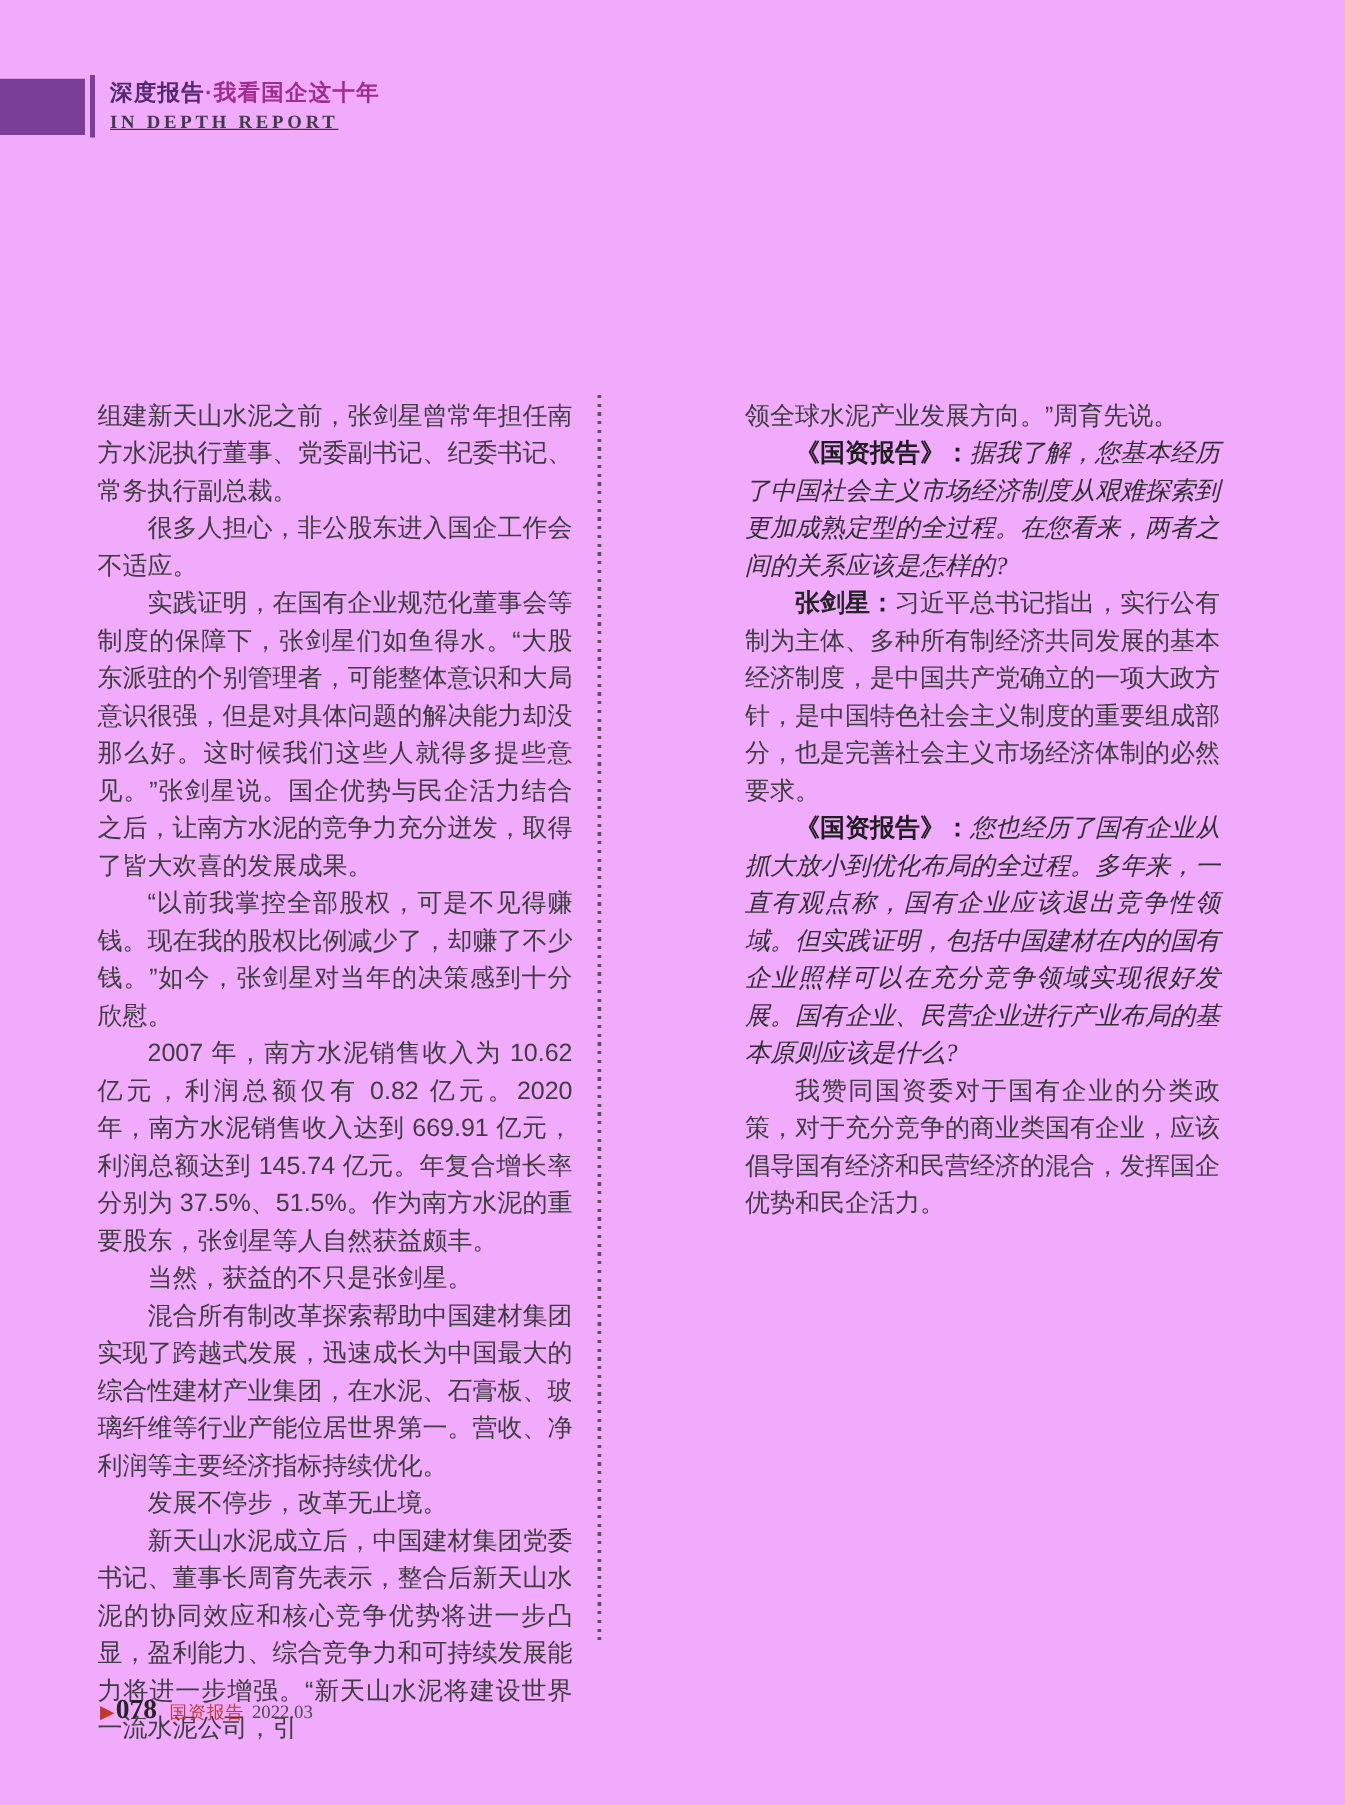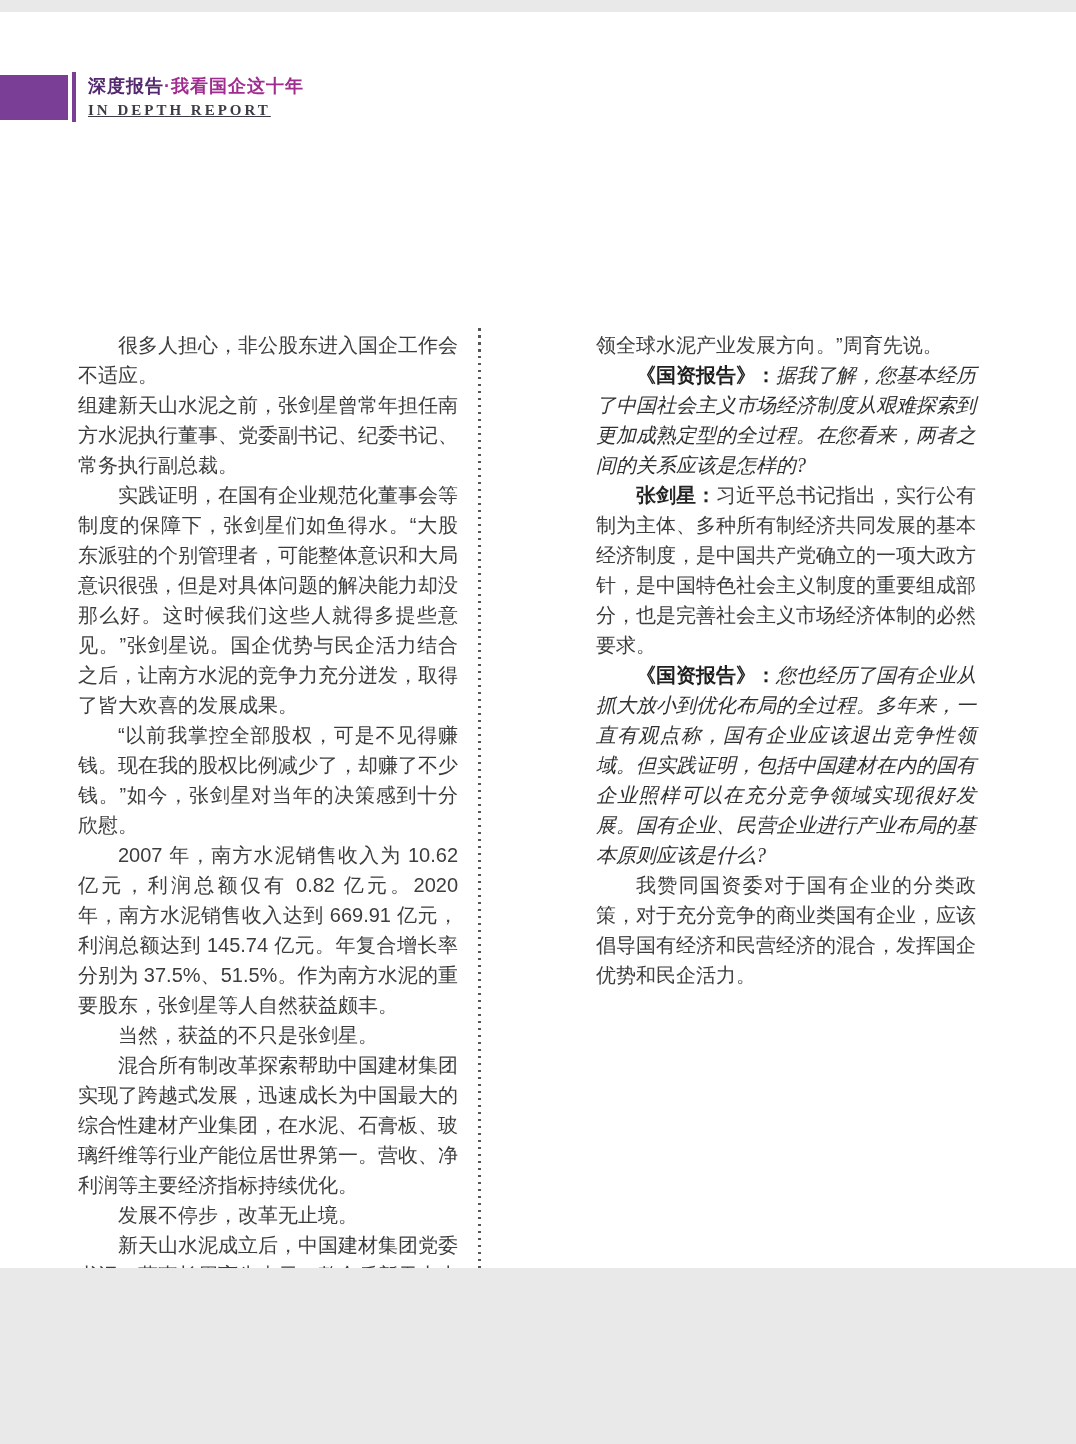--- a/index.html
+++ b/index.html
@@ -1,20 +1,20 @@
 <!DOCTYPE html>
 <html><head>
 <meta charset="utf-8">
 <style>
   html,body{margin:0;padding:0;background:#e9e9e9;}
   .page{
     position:relative;
-    width:1076px;height:1256px;
-    margin:12px auto;
-    background:#ffffff;
+    width:1076px;height:1444px;
+    margin:0 auto;
+    background:#f0abfc;
     font-family:"Liberation Sans",sans-serif;
     overflow:hidden;
   }
   
   .hdr-block{
     position:absolute;left:0;top:63px;
     width:68px;height:45px;
     background:#7b3e97;
   }
   .hdr-bar{
@@ -89,22 +89,22 @@
 <div class="page">
 
   <div class="hdr-block"></div>
   <div class="hdr-bar"></div>
   <div class="hdr-text">
     <div class="hdr-zh"><span>深度报告</span><span class="hl">·</span><span class="hl">我看国企这十年</span></div>
     <div class="hdr-en">IN DEPTH REPORT</div>
   </div>
 
   <section class="col col-left" id="col-left">
+      <p class="para body">组建新天山水泥之前，张剑星曾常年担任南方水泥执行董事、党委副书记、纪委书记、常务执行副总裁。</p>
       <p class="para body indent">很多人担心，非公股东进入国企工作会不适应。</p>
-      <p class="para body">组建新天山水泥之前，张剑星曾常年担任南方水泥执行董事、党委副书记、纪委书记、常务执行副总裁。</p>
       <p class="para body indent">实践证明，在国有企业规范化董事会等制度的保障下，张剑星们如鱼得水。“大股东派驻的个别管理者，可能整体意识和大局意识很强，但是对具体问题的解决能力却没那么好。这时候我们这些人就得多提些意见。”张剑星说。国企优势与民企活力结合之后，让南方水泥的竞争力充分迸发，取得了皆大欢喜的发展成果。</p>
       <p class="para body indent">“以前我掌控全部股权，可是不见得赚钱。现在我的股权比例减少了，却赚了不少钱。”如今，张剑星对当年的决策感到十分欣慰。</p>
       <p class="para body indent">2007 年，南方水泥销售收入为 10.62 亿元，利润总额仅有 0.82 亿元。2020 年，南方水泥销售收入达到 669.91 亿元，利润总额达到 145.74 亿元。年复合增长率分别为 37.5%、51.5%。作为南方水泥的重要股东，张剑星等人自然获益颇丰。</p>
       <p class="para body indent">当然，获益的不只是张剑星。</p>
       <p class="para body indent">混合所有制改革探索帮助中国建材集团实现了跨越式发展，迅速成长为中国最大的综合性建材产业集团，在水泥、石膏板、玻璃纤维等行业产能位居世界第一。营收、净利润等主要经济指标持续优化。</p>
       <p class="para body indent">发展不停步，改革无止境。</p>
       <p class="para body indent">新天山水泥成立后，中国建材集团党委书记、董事长周育先表示，整合后新天山水泥的协同效应和核心竞争优势将进一步凸显，盈利能力、综合竞争力和可持续发展能力将进一步增强。“新天山水泥将建设世界一流水泥公司，引</p>
     </section>
 
   <div class="divider"></div>

